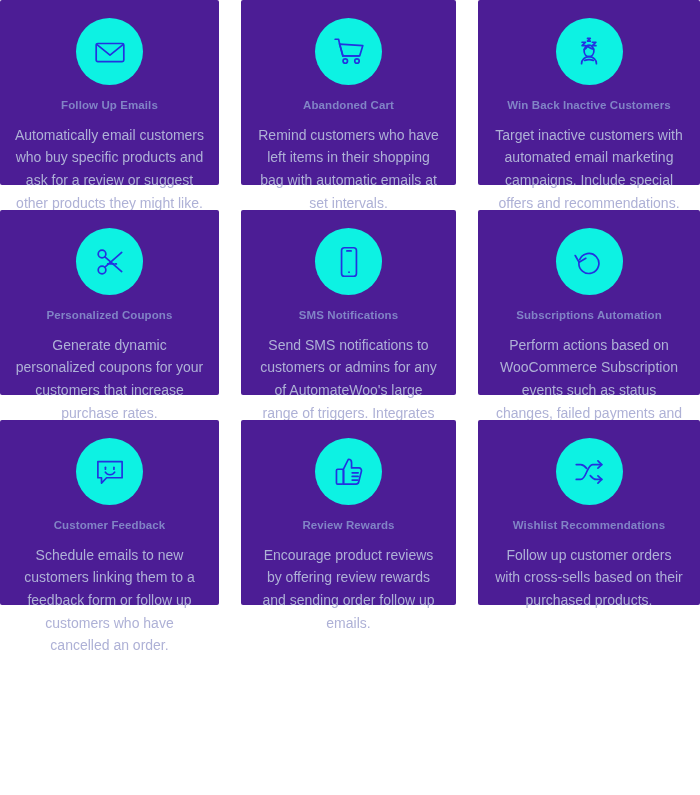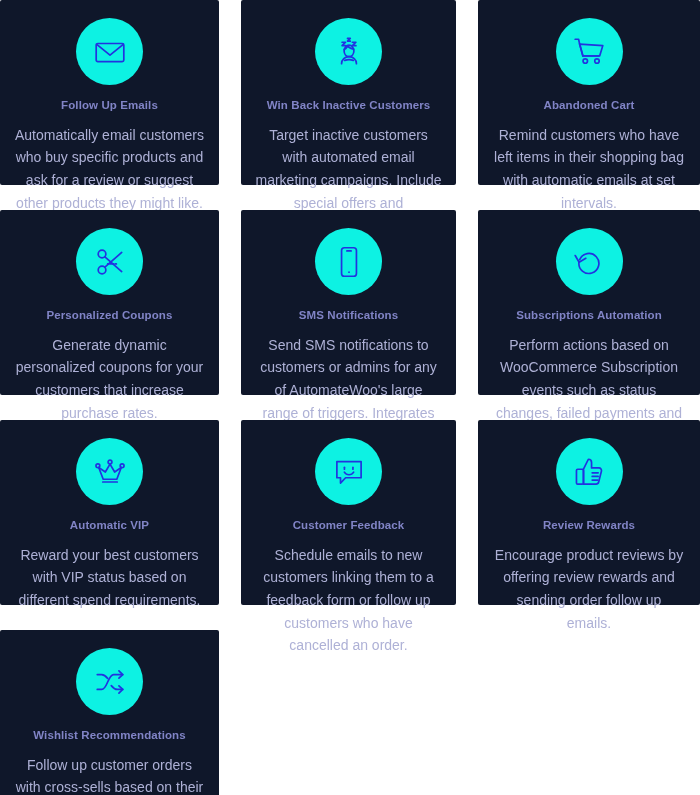--- a/index.html
+++ b/index.html
@@ -16,21 +16,21 @@
   #features-grid {
     width: 700px;
     display: grid;
     grid-template-columns: 219px 215px 222px;
     column-gap: 22px;
     row-gap: 25px;
     padding: 0 0 0 0;
   }
 
   .feature-card {
-    background: #0f172a;
+    background: #4c1d95;
     border-radius: 2px;
     padding: 18px 14px 22px 14px;
     display: flex;
     flex-direction: column;
     align-items: center;
     text-align: center;
   }
 
   
   .feature-card.row-0 { height: 185px; }
@@ -97,45 +97,45 @@
           <rect x="3" y="8" width="26" height="17" rx="1.5"></rect>
           <path d="M3.8 9 16 19 28.2 9"></path>
         </svg>
       </div>
       <div class="card-title">Follow Up Emails</div>
       <div class="card-desc">Automatically email customers who buy specific products and ask for a review or suggest other products they might like.</div>
     </div>
     <div class="feature-card row-0">
       <div class="icon-circle">
         <svg viewBox="0 0 32 32">
+          <path d="M3 4h3.2l1 4.6"></path>
+          <path d="M7.2 8.6 29 10l-2.9 9.6H10.2z"></path>
+          <path d="M7.2 8.6 10.2 19.6"></path>
+          <path d="M10.2 19.6h15"></path>
+          <circle cx="12.5" cy="24.5" r="2.1"></circle>
+          <circle cx="23.5" cy="24.5" r="2.1"></circle>
+        </svg>
+      </div>
+      <div class="card-title">Abandoned Cart</div>
+      <div class="card-desc">Remind customers who have left items in their shopping bag with automatic emails at set intervals.</div>
+    </div>
+    <div class="feature-card row-0">
+      <div class="icon-circle">
+        <svg viewBox="0 0 32 32">
           <path d="M9 27c0-4 3.2-6.6 7-6.6s7 2.6 7 6.6"></path>
           <path d="M16 20.4c-2.7 0-4.6-2.4-4.6-5.3S13.3 9.6 16 9.6s4.6 2.6 4.6 5.5S18.7 20.4 16 20.4z"></path>
           <path d="M11.5 13.6c1.4-.7 2.6-2.1 3.1-3.4 1 1.4 3.2 2.9 5.7 3.1"></path>
           <path d="M9.5 6.8h3.2L9.5 10h3.2"></path>
           <path d="M19.2 6.8h3.3L19.2 10h3.3"></path>
           <path d="M14.6 3.2h2.6l-2.6 2.6h2.6"></path>
           <path d="M12 23.9c2.7-1 5.5-1 8 0"></path>
         </svg>
       </div>
       <div class="card-title">Win Back Inactive Customers</div>
       <div class="card-desc">Target inactive customers with automated email marketing campaigns. Include special offers and recommendations.</div>
-    </div>
-    <div class="feature-card row-0">
-      <div class="icon-circle">
-        <svg viewBox="0 0 32 32">
-          <path d="M3 4h3.2l1 4.6"></path>
-          <path d="M7.2 8.6 29 10l-2.9 9.6H10.2z"></path>
-          <path d="M7.2 8.6 10.2 19.6"></path>
-          <path d="M10.2 19.6h15"></path>
-          <circle cx="12.5" cy="24.5" r="2.1"></circle>
-          <circle cx="23.5" cy="24.5" r="2.1"></circle>
-        </svg>
-      </div>
-      <div class="card-title">Abandoned Cart</div>
-      <div class="card-desc">Remind customers who have left items in their shopping bag with automatic emails at set intervals.</div>
     </div>
     <div class="feature-card row-1">
       <div class="icon-circle">
         <svg viewBox="0 0 32 32">
           <circle cx="8.5" cy="8.5" r="3.6"></circle>
           <circle cx="8.5" cy="23.5" r="3.6"></circle>
           <path d="M11.2 11.1 27 25"></path>
           <path d="M11.2 20.9 27 7"></path>
           <path d="M13.8 17.8h1"></path>
           <path d="M16.2 17.8h1"></path>
@@ -160,34 +160,20 @@
     <div class="feature-card row-1">
       <div class="icon-circle">
         <svg viewBox="0 0 32 32">
           <path d="M7.2 13.8A9.4 9.4 0 1 1 6.6 16"></path>
           <path d="M3 9.9l3.7 6.3 6.3-3.7"></path>
         </svg>
       </div>
       <div class="card-title">Subscriptions Automation</div>
       <div class="card-desc">Perform actions based on WooCommerce Subscription events such as status changes, failed payments and renewal reminders.</div>
     </div>
-    <div class="feature-card row-2">
-      <div class="icon-circle">
-        <svg viewBox="0 0 32 32">
-          <path d="M5.4 11.8 9.6 22.8h12.8l4.2-11"></path>
-          <path d="M5.4 11.8 11.6 16 16 8.6 20.4 16l6.2-4.2"></path>
-          <circle cx="4.6" cy="10.2" r="1.8"></circle>
-          <circle cx="27.4" cy="10.2" r="1.8"></circle>
-          <circle cx="16" cy="6.6" r="1.8"></circle>
-          <path d="M9.2 25.4h13.6"></path>
-        </svg>
-      </div>
-      <div class="card-title">Automatic VIP</div>
-      <div class="card-desc">Reward your best customers with VIP status based on different spend requirements.</div>
-    </div>
     <div class="feature-card row-3">
       <div class="icon-circle">
         <svg viewBox="0 0 32 32">
           <path d="M4.6 6.2h22.8v15.2H12.8l-4.8 5v-5H4.6z"></path>
           <path d="M11.7 11.6v1.8"></path>
           <path d="M19.7 11.6v1.8"></path>
           <path d="M11.6 16.1c1 1.6 2.6 2.5 4.4 2.5s3.4-.9 4.4-2.5"></path>
         </svg>
       </div>
       <div class="card-title">Customer Feedback</div>

